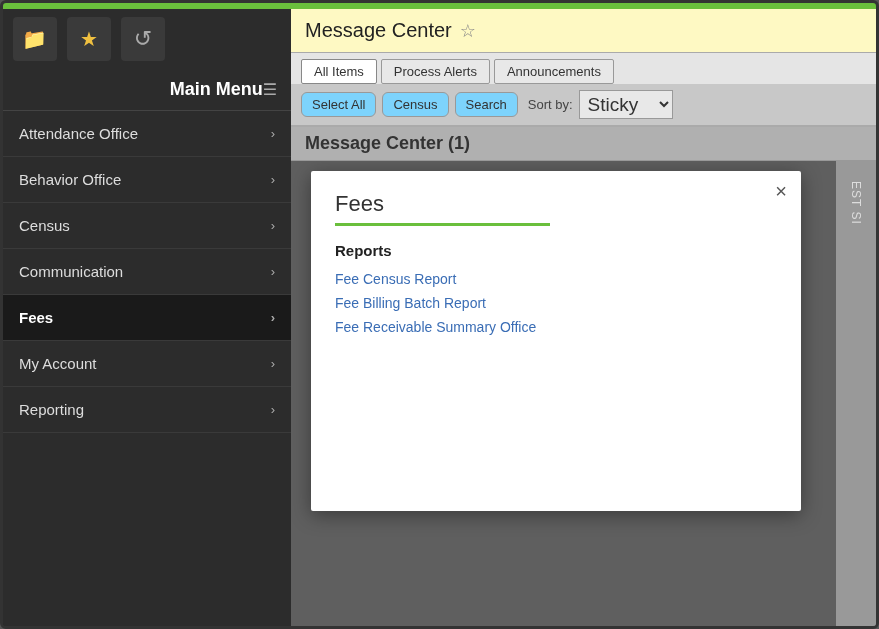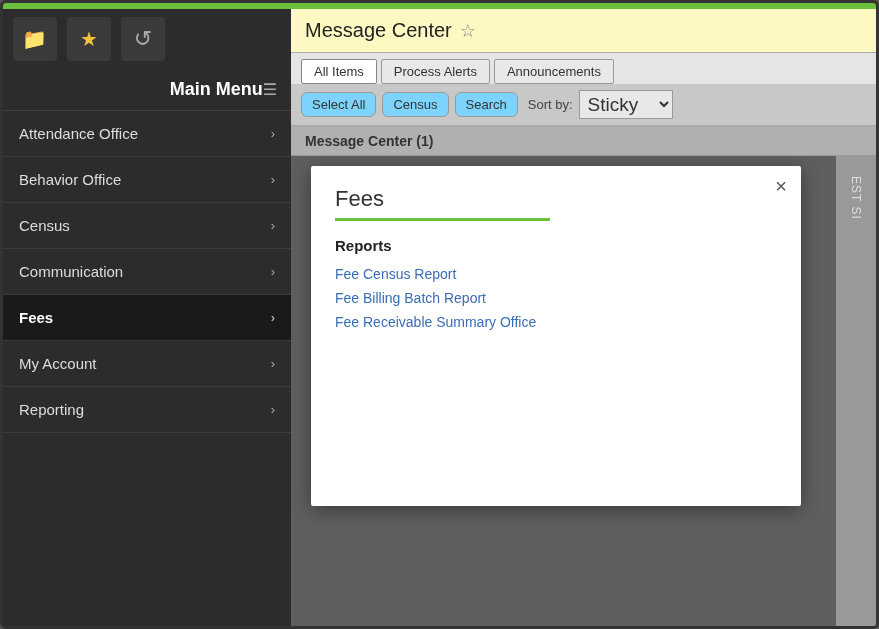--- a/index.html
+++ b/index.html
@@ -201,21 +201,21 @@
       background: #e8e8e8;
       color: #333;
       padding: 2px 4px;
       cursor: pointer;
     }
 
     .message-center-bar {
       background: #b0b0b0;
       padding: 6px 14px;
       color: #333;
-      font-size: 14px;
+      font-size: 18px;
       font-weight: bold;
       border-bottom: 1px solid #999;
     }
 
     .content-body {
       flex: 1;
       position: relative;
       background: #888;
       overflow: hidden;
     }

